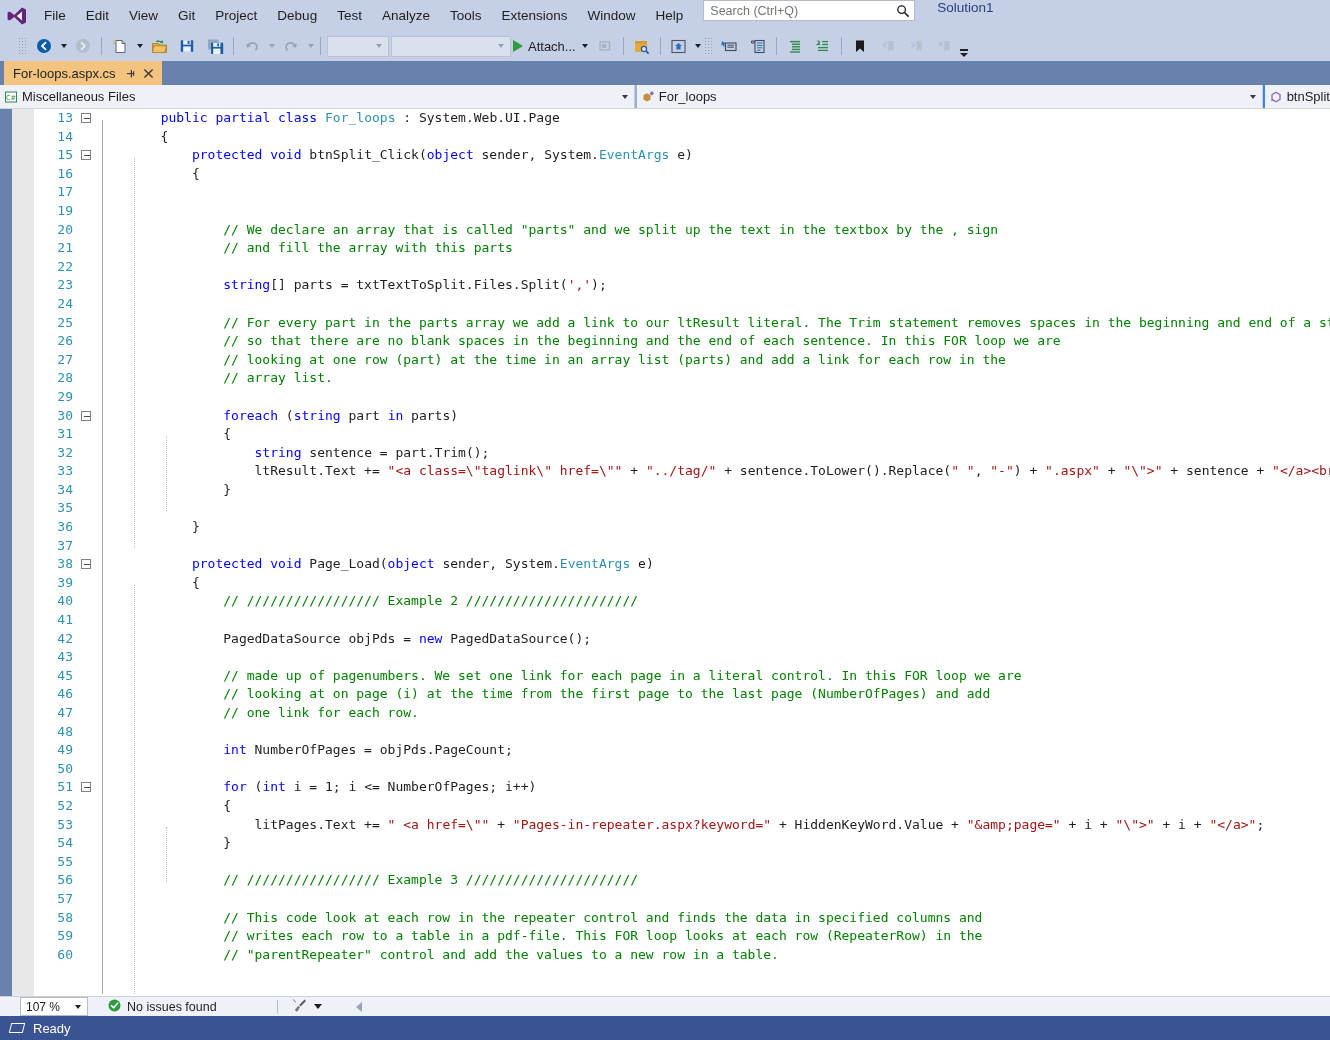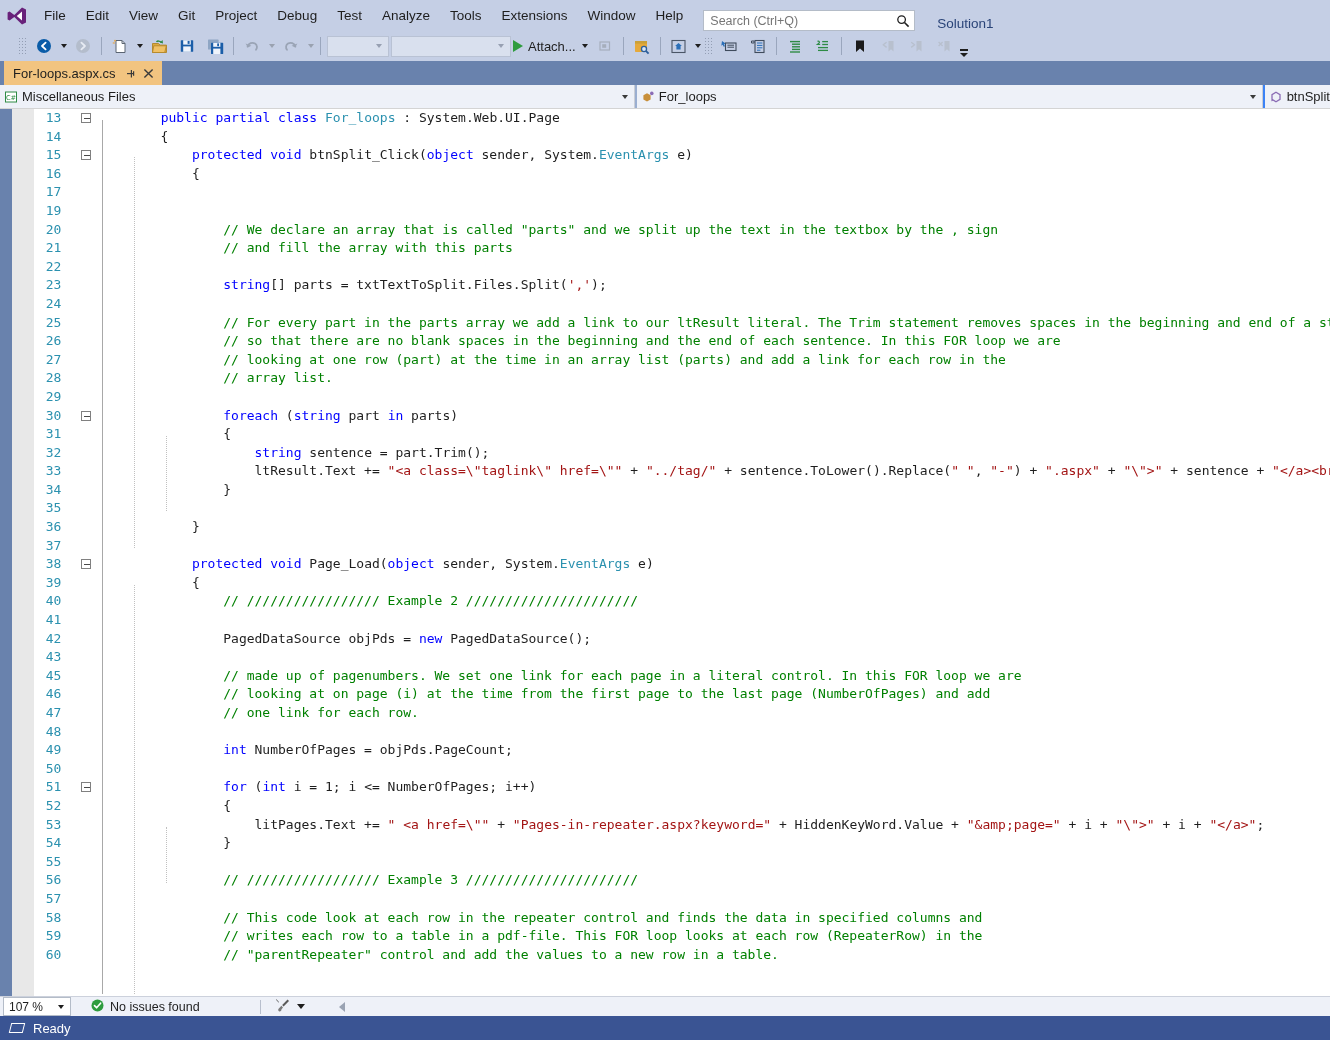--- a/index.html
+++ b/index.html
@@ -8,21 +8,21 @@
     background:#ffffff;
     font-family:"Liberation Sans", sans-serif;
     font-size:13px;
     color:#1e1e1e;
     -webkit-font-smoothing:antialiased;
   }
   .app{width:1330px;height:1040px;display:flex;flex-direction:column;background:#c5cfe5;}
 
   
   .menubar{
-    height:31px;background:#c5cfe5;display:flex;align-items:flex-end;
+    height:31px;background:#c5cfe5;display:flex;align-items:flex-start;
     flex:0 0 31px;position:relative;
   }
   .vs-logo{width:34px;height:31px;display:flex;align-items:center;justify-content:center;}
   .vs-logo svg{display:block;}
   .menu-items{display:flex;align-items:center;height:31px;}
   .menu-item{
     padding:0 10px;height:31px;line-height:31px;font-size:13.5px;color:#1e1e1e;
     cursor:default;white-space:nowrap;
   }
   .search-box{
@@ -125,21 +125,21 @@
   .code-area{
     flex:1;position:relative;overflow:hidden;background:#ffffff;
     font-family:"DejaVu Sans Mono", monospace;
     font-size:13px;
   }
   .code-lines{position:relative;}
   .cline{
     height:18.6px;line-height:18.6px;display:flex;white-space:pre;
   }
   .lnum{
-    width:44px;flex:0 0 44px;text-align:center;color:#2b91af;padding-right:5px;box-sizing:border-box;
+    width:44px;flex:0 0 44px;text-align:right;color:#2b91af;padding-right:5px;box-sizing:border-box;
     font-family:"DejaVu Sans Mono", monospace;font-size:13px;
   }
   .foldcol{
     width:18px;flex:0 0 18px;position:relative;
   }
   .fold-box{
     position:absolute;left:3px;top:4px;width:10px;height:10px;border:1px solid #808080;background:#ffffff;
     box-sizing:border-box;cursor:default;
   }
   .fold-box::before{
@@ -158,21 +158,21 @@
   .cm{color:#008000;}
   .st{color:#a31515;}
   .pl{color:#1e1e1e;}
 
   
   .editor-status{
     height:20px;background:#eef1f8;display:flex;align-items:center;flex:0 0 20px;
     border-top:1px solid #ccd1dc;box-sizing:border-box;
   }
   .zoom-combo{
-    width:68px;height:19px;margin-left:3px;background:#ffffff;border:1px solid #b4bcc8;
+    width:68px;height:19px;margin-left:20px;background:#ffffff;border:1px solid #b4bcc8;
     display:flex;align-items:center;box-sizing:border-box;cursor:default;
   }
   .zoom-combo .z{flex:1;padding-left:5px;font-size:12px;color:#1e1e1e;}
   .zoom-combo i{
     width:0;height:0;border-left:3.5px solid transparent;border-right:3.5px solid transparent;
     border-top:4px solid #1e1e1e;margin-right:6px;display:block;
   }
   .issues{display:flex;align-items:center;margin-left:20px;cursor:default;}
   .issues .lbl{font-size:12.5px;color:#1e1e1e;margin-left:6px;}
   .es-sep{width:1px;height:14px;background:#b8bfcd;margin:0 0 0 60px;}

